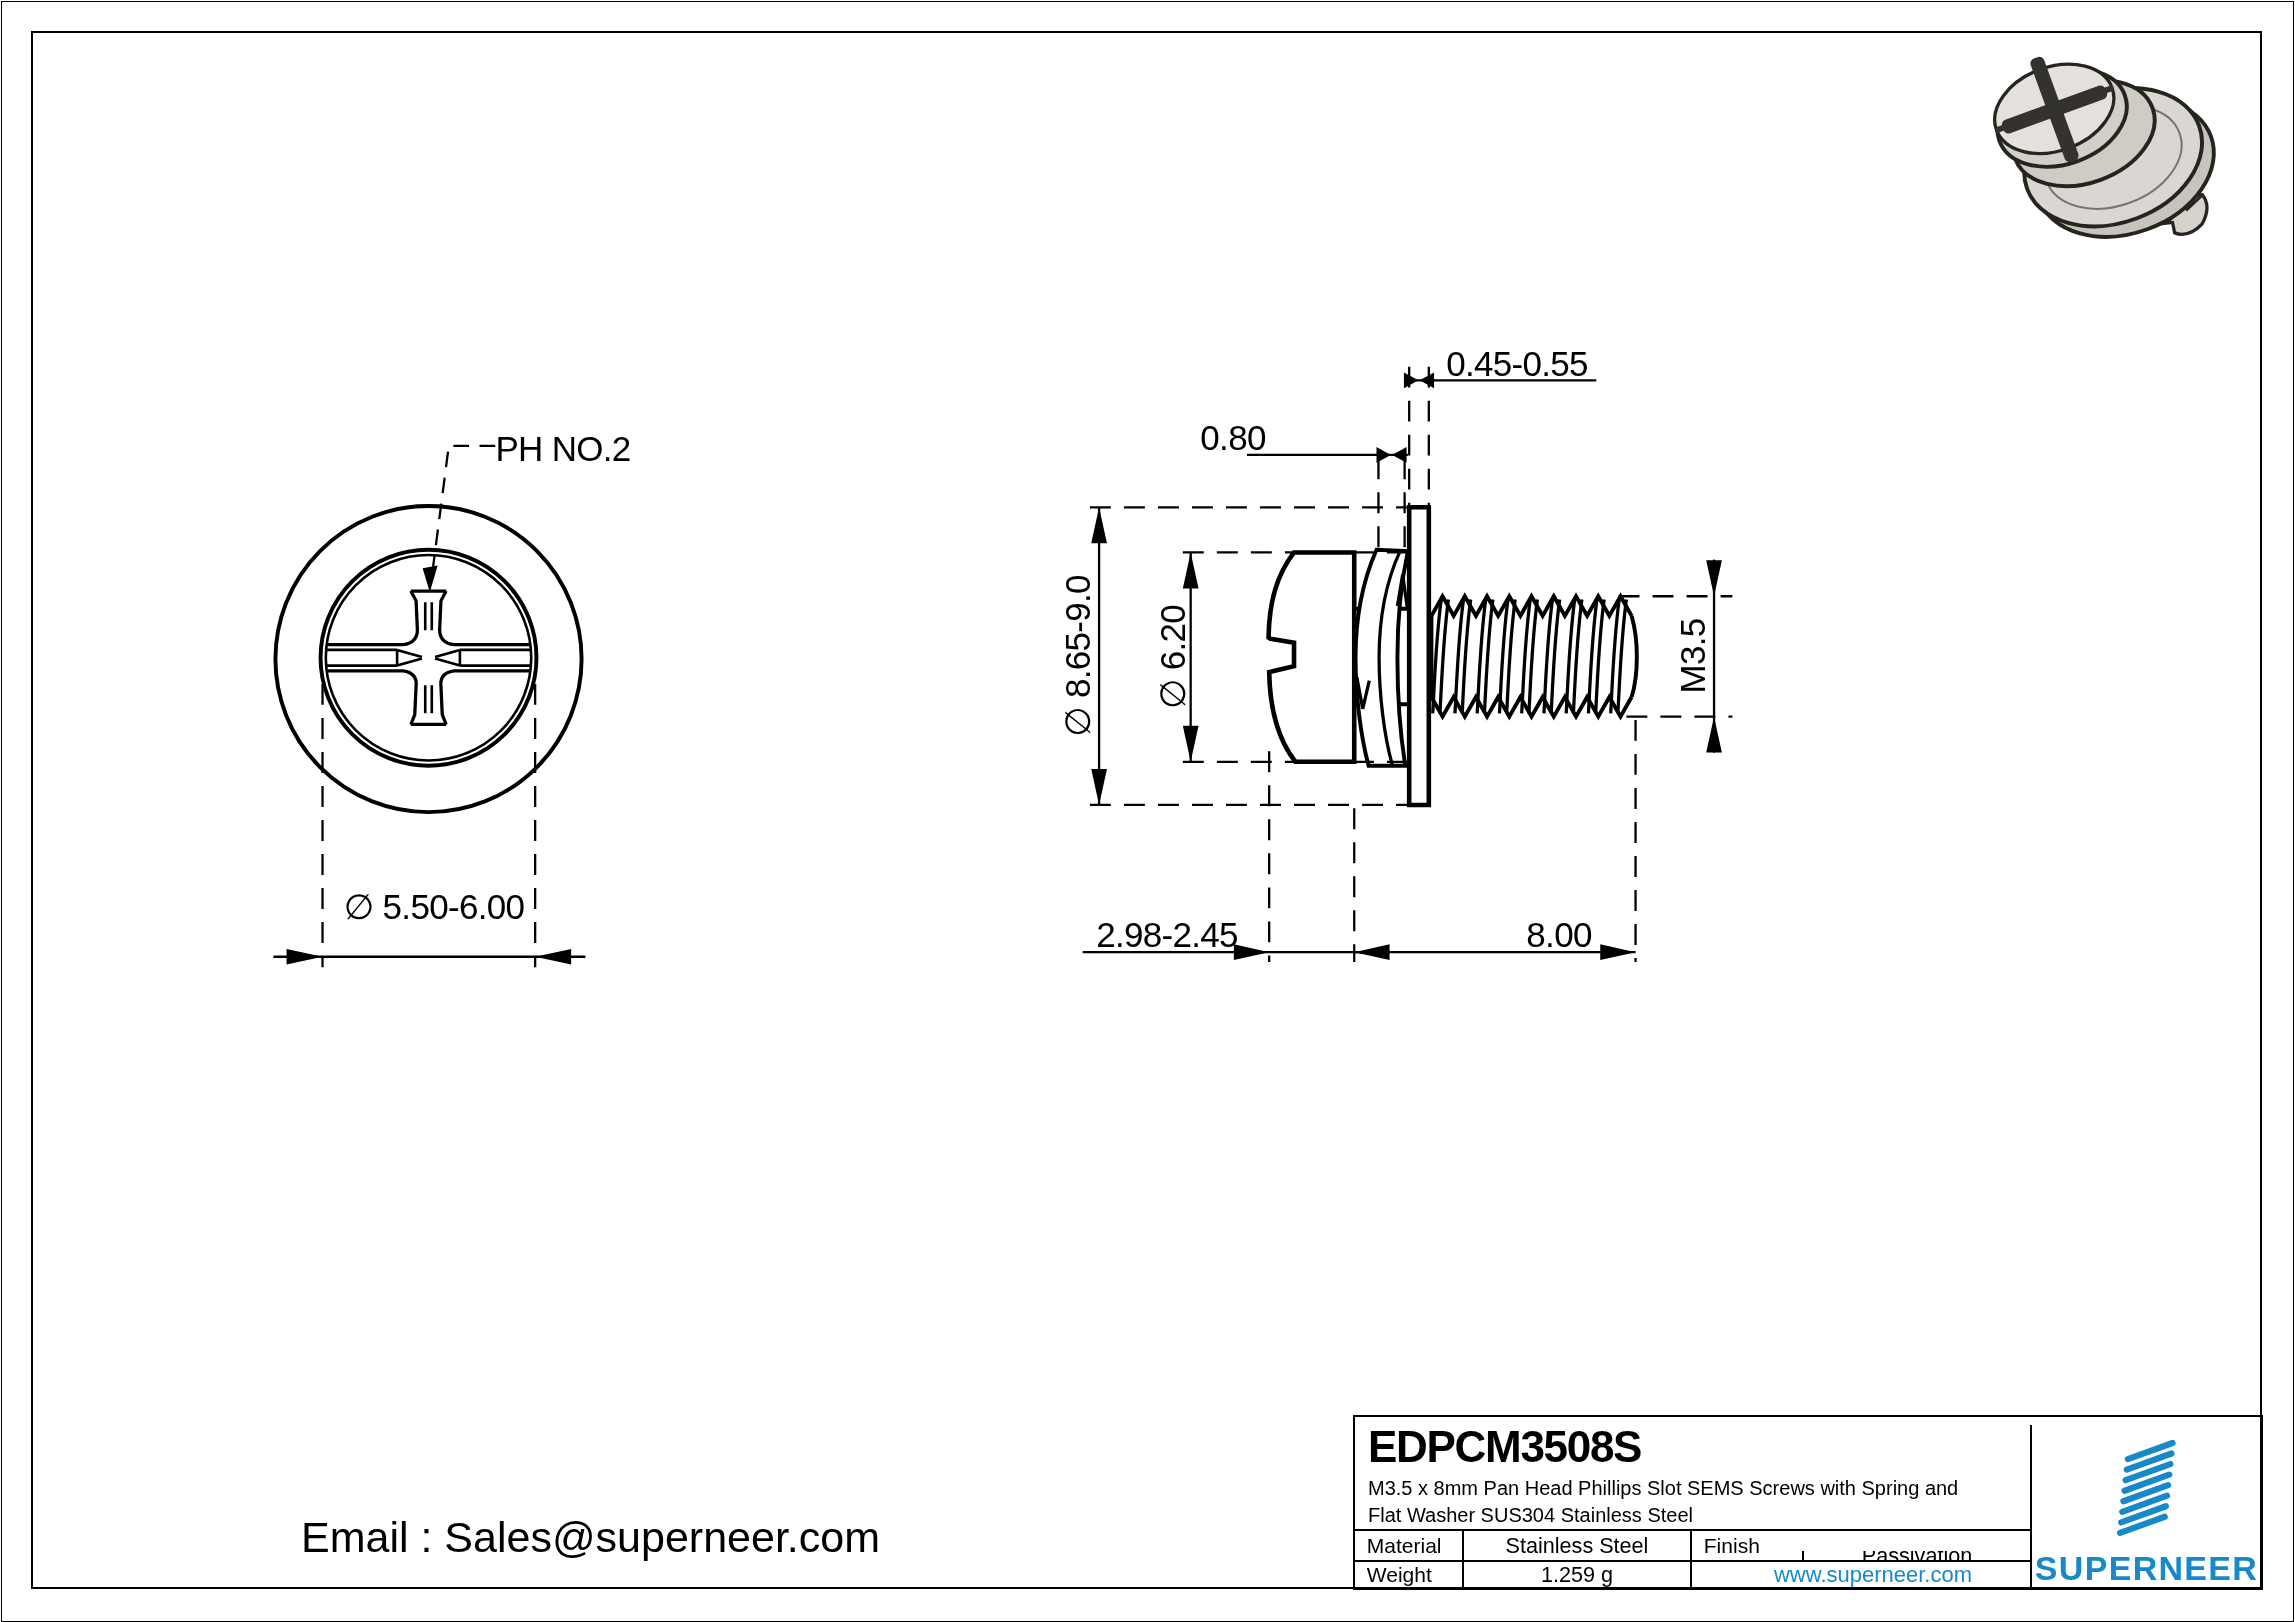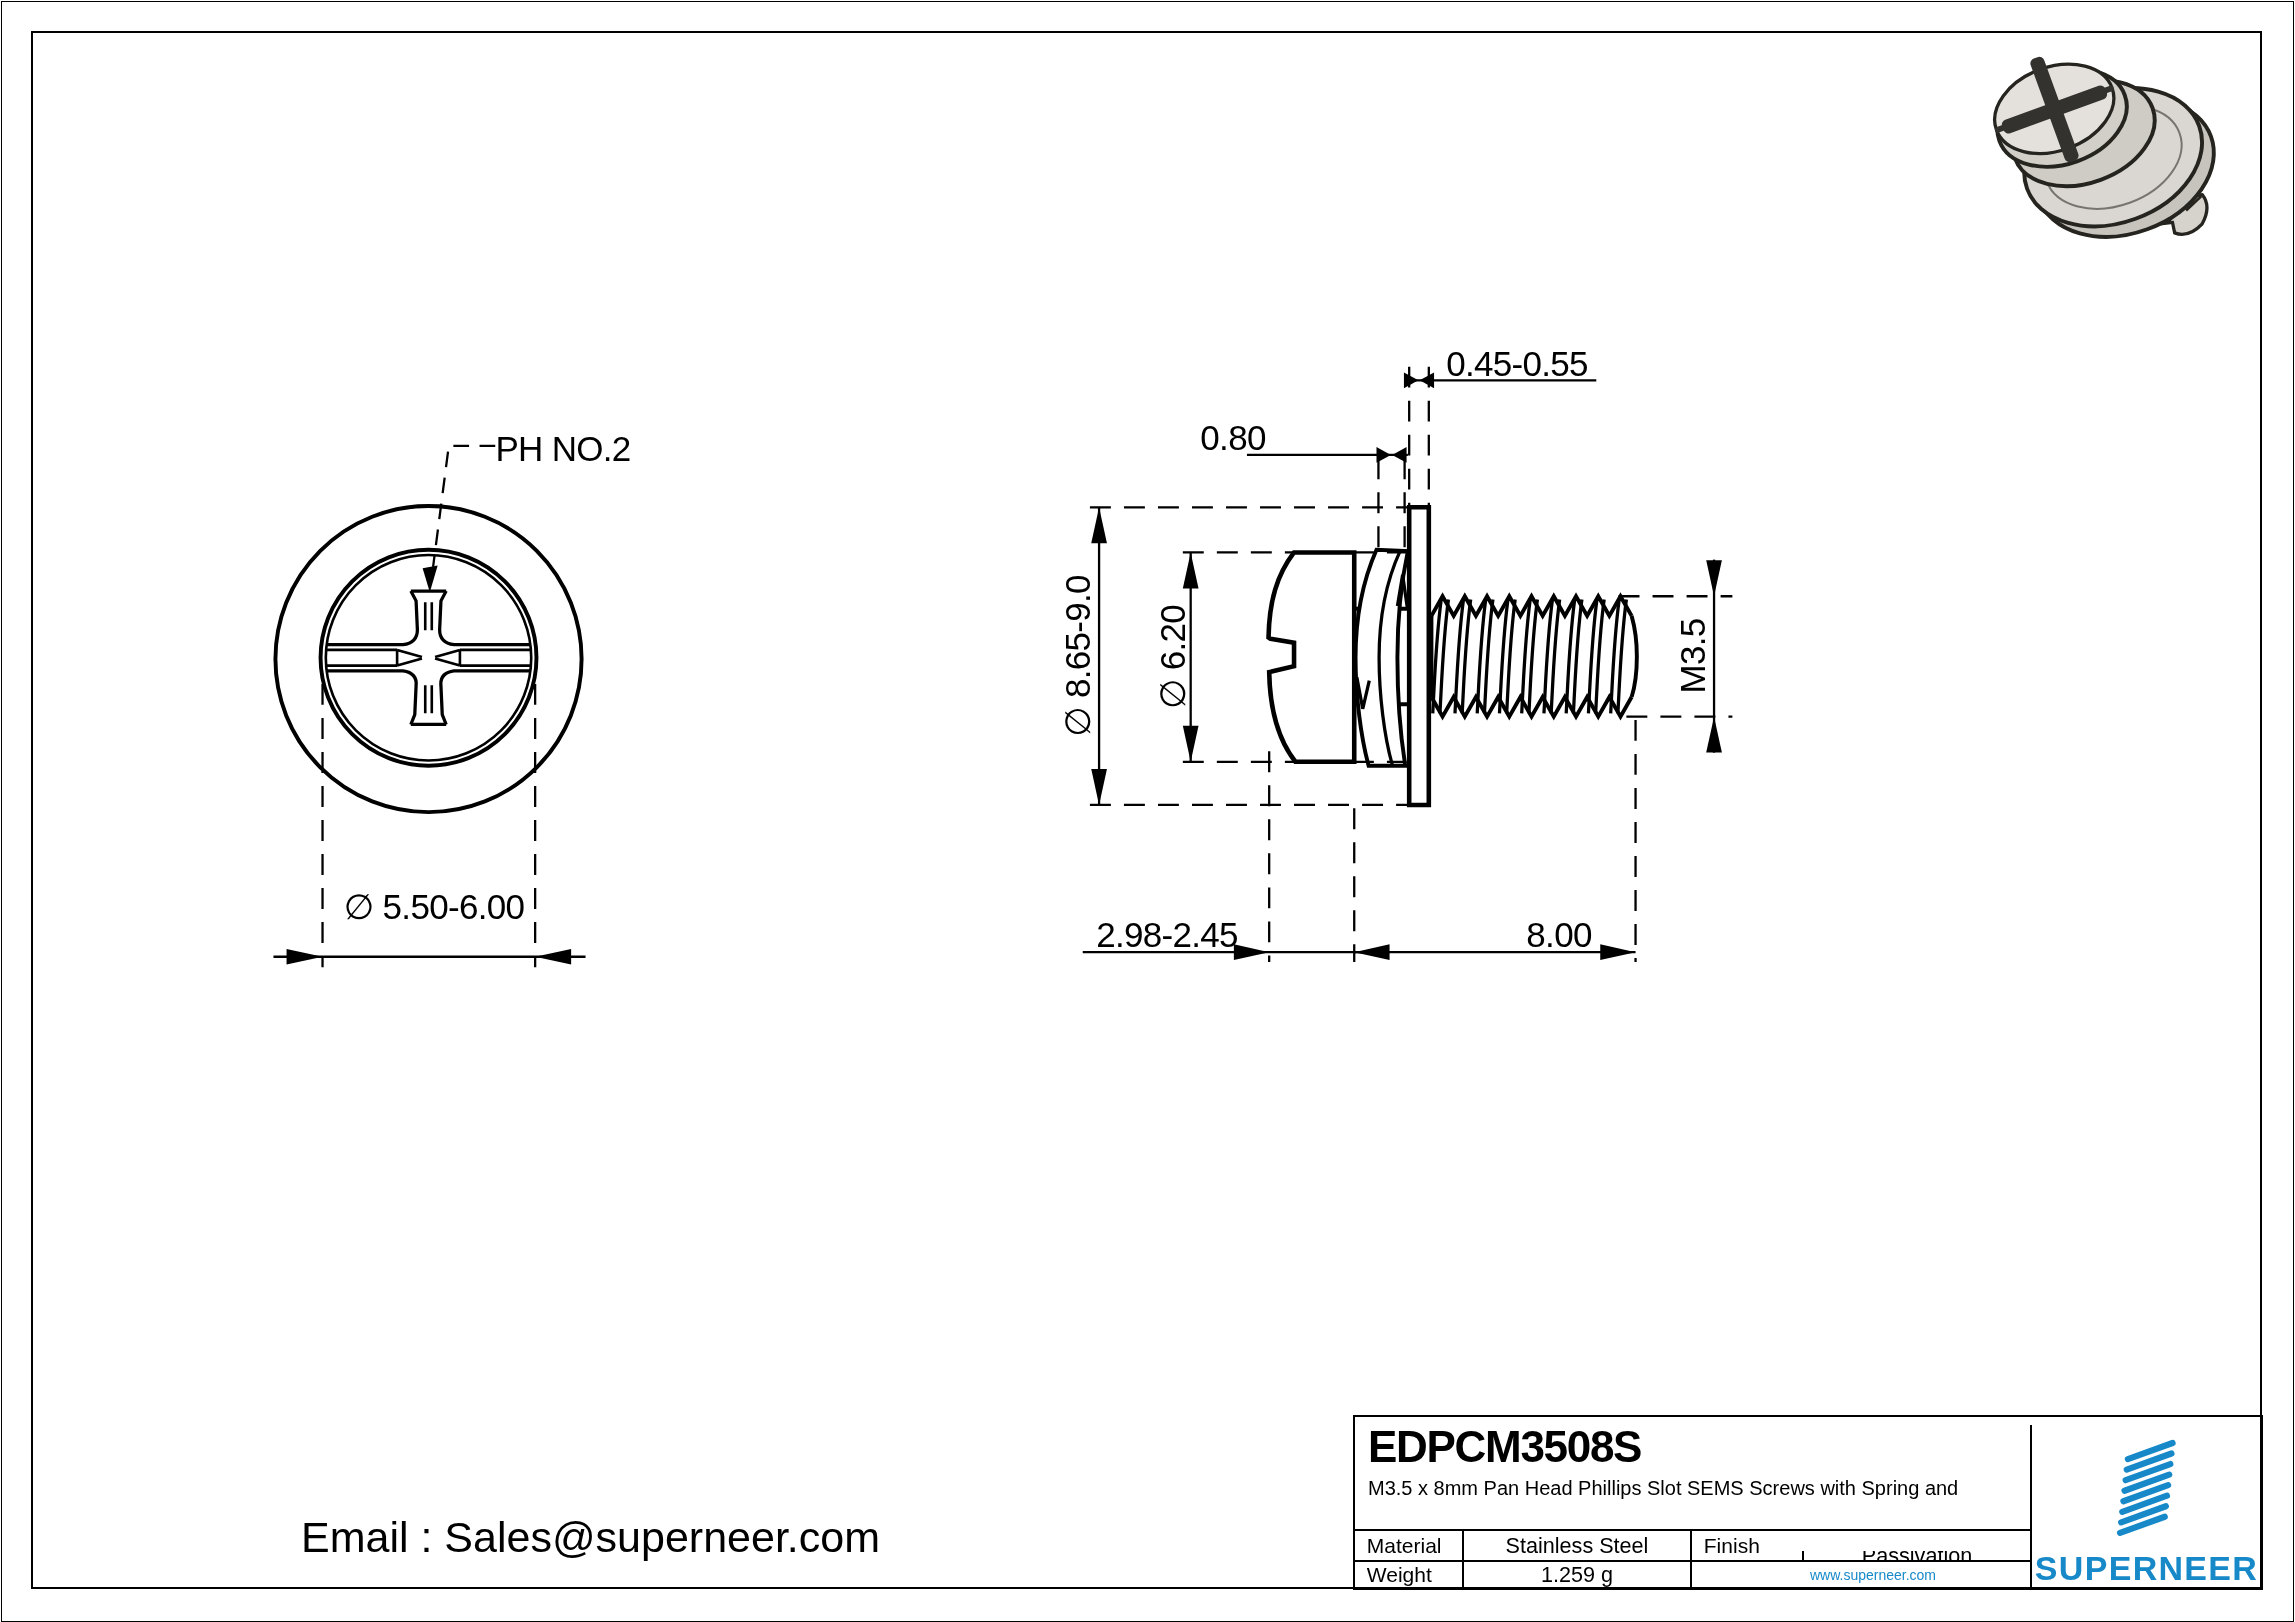--- a/index.html
+++ b/index.html
@@ -28,21 +28,21 @@
   .tb-row2{flex:1;}
   .tb-cell{box-sizing:border-box;display:flex;align-items:center;justify-content:center;
       font-size:21.6px;overflow:hidden;}
   .tb-cell.lab{justify-content:flex-start;padding-left:11.8px;font-size:21px;}
   .tb-cell + .tb-cell{border-left:2px solid #000;}
   .w-mat{width:107px;} .w-val{width:228px;} .w-fin{width:112px;} .w-pass{flex:1;margin-top:20px;}
   .w-www{flex:1;}
   .tb-logo{flex:1;border-left:2.6px solid #000;box-sizing:border-box;
       display:flex;flex-direction:column;align-items:center;padding-top:13px;margin-top:8px;}
   .brand{font-size:34px;font-weight:bold;letter-spacing:1.3px;margin-top:10.5px;}
-  .www{font-size:14px;padding-left:24px;}
+  .www{font-size:22px;padding-left:24px;}
 </style>
 </head>
 <body>
 
 <div class="page">
 
   <div class="outer-frame"></div>
   <div class="inner-frame"></div>
 
   <svg class="lines" width="2295" height="1623" viewBox="0 0 3508 2480">
@@ -204,20 +204,21 @@
   <div class="hdim" style="left:1559px;top:934px;">8.00</div>
 
   <div class="email">Email : Sales@superneer.com</div>
 
   <div class="tb">
     <div class="tb-left">
       <div class="tb-head">
         <div class="tb-part">EDPCM3508S</div>
         <div class="tb-desc">
           <div>M3.5 x 8mm Pan Head Phillips Slot SEMS Screws with Spring and</div>
+          <div>Flat Washer SUS304 Stainless Steel</div>
         </div>
       </div>
       <div class="tb-row tb-row1">
         <div class="tb-cell lab w-mat">Material</div>
         <div class="tb-cell w-val">Stainless Steel</div>
         <div class="tb-cell lab w-fin">Finish</div>
         <div class="tb-cell w-pass">Passivation</div>
       </div>
       <div class="tb-row tb-row2">
         <div class="tb-cell lab w-mat">Weight</div>

